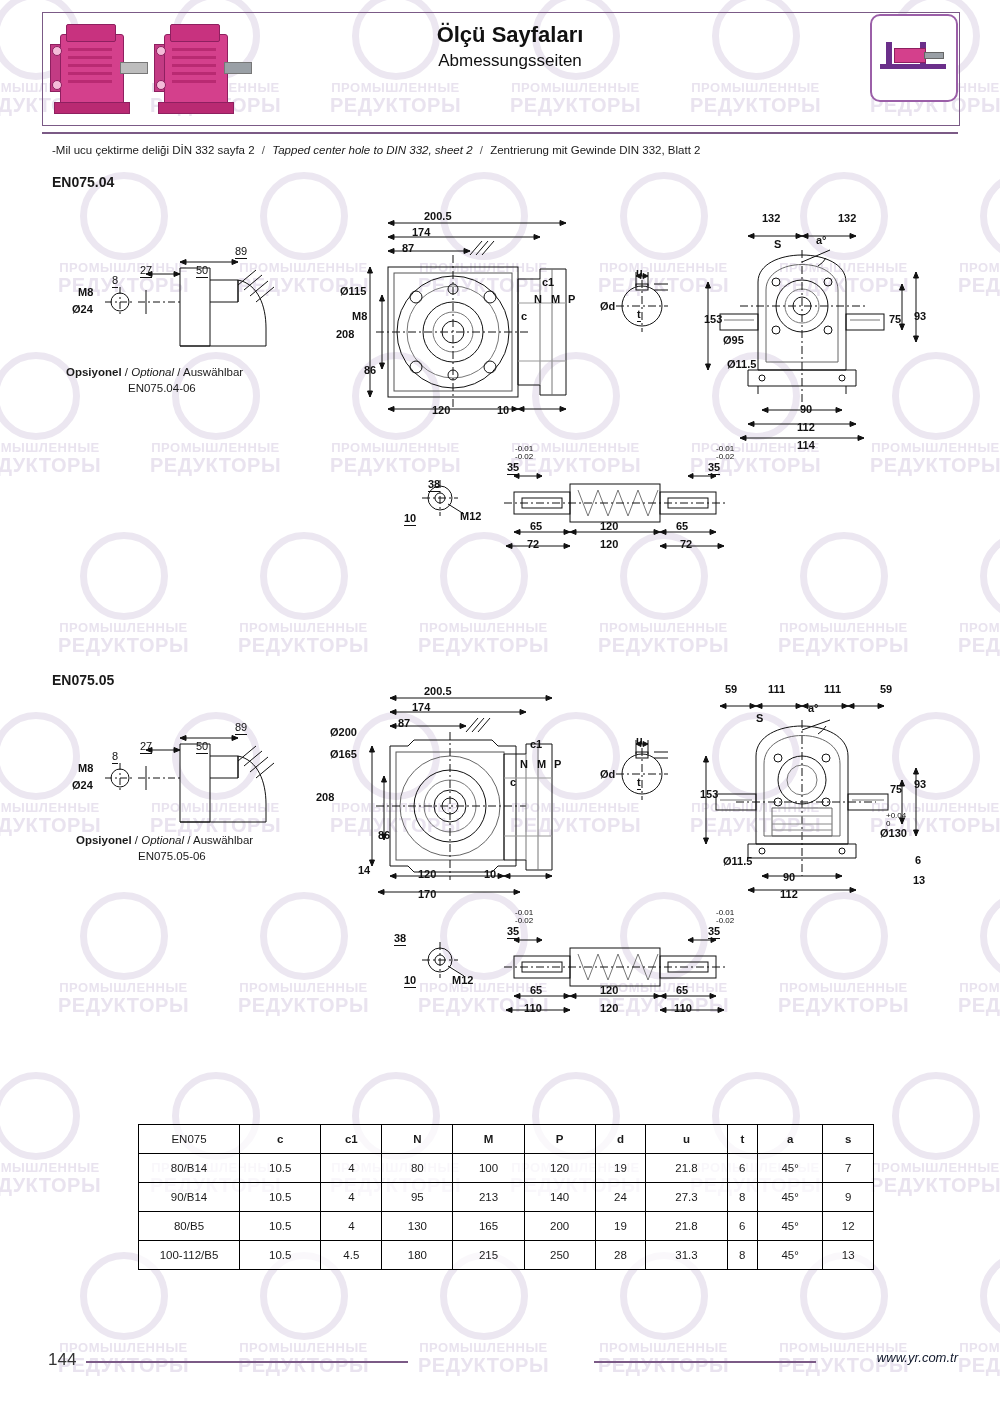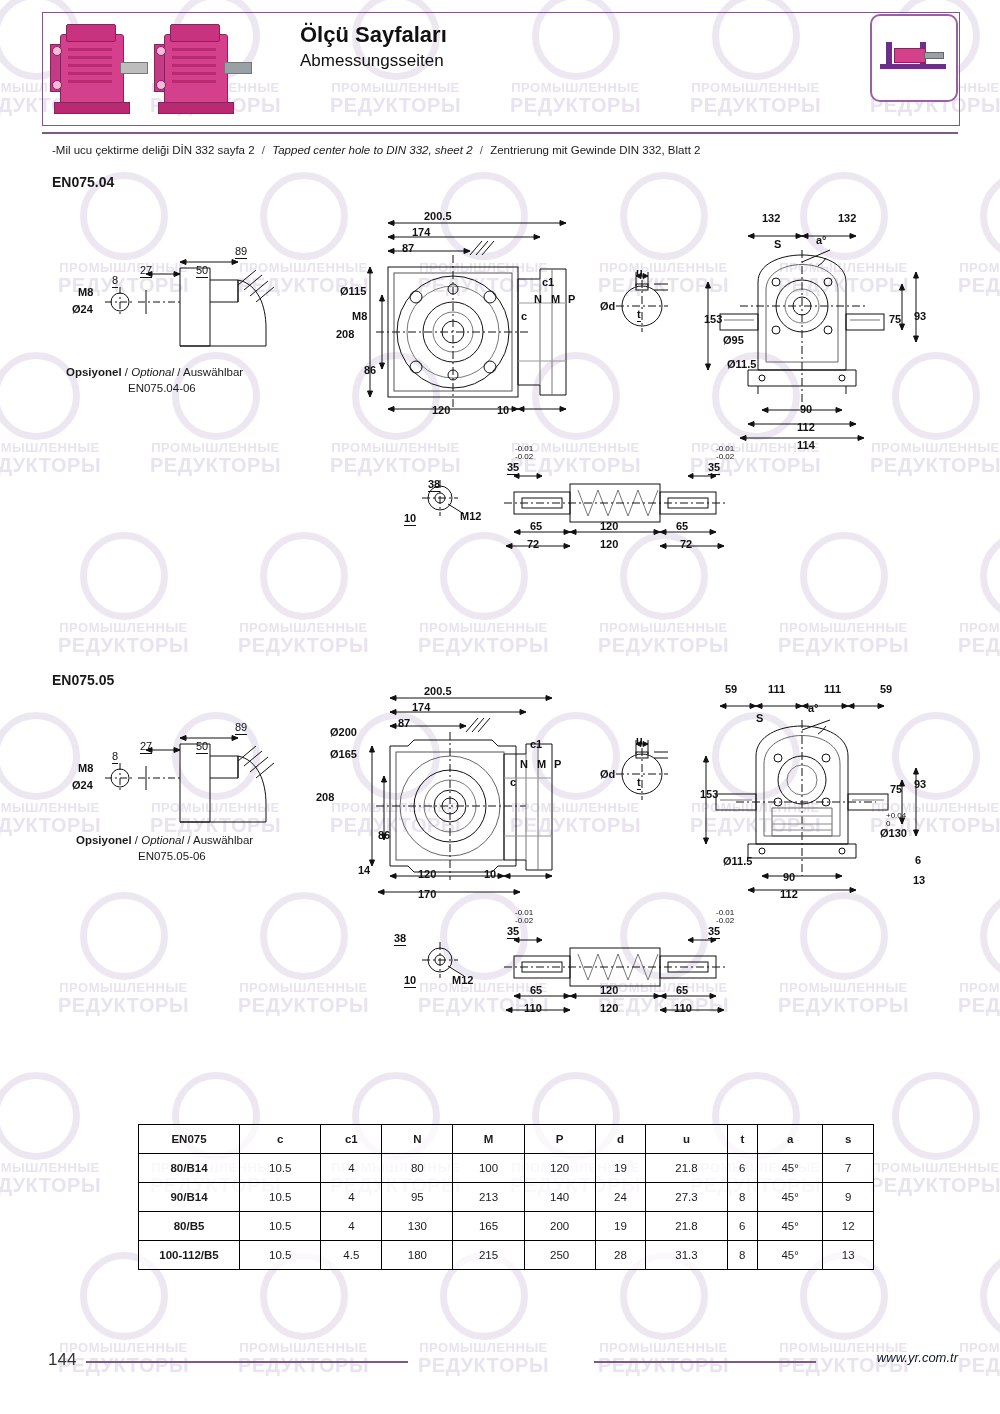--- a/index.html
+++ b/index.html
@@ -30,21 +30,21 @@
     border:7px solid #ece7f1;border-radius:50%;
     box-shadow:0 0 0 4px #fff inset;
   }
 
   
   .header{position:absolute;left:0;top:0;width:1000px;height:132px;z-index:3;}
   .hdr-box{
     position:absolute;left:42px;top:12px;width:916px;height:112px;
     border:1px solid #7b5a86;background:rgba(255,255,255,0.0);
   }
-  .hdr-titles{position:absolute;left:300px;top:22px;width:420px;text-align:left;z-index:4;}
+  .hdr-titles{position:absolute;left:300px;top:22px;width:420px;text-align:center;z-index:4;}
   .t1{font-size:22px;font-weight:bold;color:#111;}
   .t2{font-size:19px;font-style:italic;color:#111;margin-top:3px;}
   .t3{font-size:17px;color:#111;margin-top:3px;}
 
   .gearbox{position:absolute;top:18px;width:104px;height:100px;z-index:5;}
   .gb1{left:48px;}
   .gb2{left:152px;}
   .gb-body{position:absolute;left:12px;top:16px;width:62px;height:70px;background:#d4408c;border:1px solid #8e2060;border-radius:3px;}
   .gb-top{position:absolute;left:18px;top:6px;width:48px;height:16px;background:#c8327f;border:1px solid #8e2060;border-radius:2px;}
   .gb-fin{position:absolute;background:#b92a72;width:44px;height:3px;left:20px;}
@@ -83,21 +83,21 @@
 
   .opt{position:absolute;font-size:11.5px;z-index:4;white-space:nowrap;}
   .opt i{font-style:italic;}
   .opt b{font-weight:bold;}
 
   
   .tbl-wrap{position:absolute;left:138px;top:1124px;width:736px;z-index:3;}
   table{border-collapse:collapse;width:736px;background:rgba(255,255,255,0.72);}
   th,td{border:1px solid #000;height:26px;font-size:11.5px;text-align:center;font-weight:normal;}
   th{font-weight:bold;}
-  td.rowhdr,th.rowhdr{font-weight:bold;width:98px;border-radius:13px;}
+  td.rowhdr,th.rowhdr{font-weight:normal;width:98px;border-radius:13px;}
   col.c0{width:98px;}
 
   
   .footer{position:absolute;left:0;top:1344px;width:1000px;height:60px;z-index:3;}
   .pgnum{position:absolute;left:48px;top:6px;font-size:17px;color:#333;}
   .f-rule-l{position:absolute;left:86px;top:17px;width:322px;height:2px;background:#7b5a86;}
   .f-rule-r{position:absolute;left:594px;top:17px;width:222px;height:2px;background:#7b5a86;}
   .f-url{position:absolute;right:42px;top:6px;font-size:13px;font-style:italic;color:#0f172a;}
   .logo{position:absolute;left:418px;top:-6px;width:176px;height:52px;text-align:center;}
   .logo-mark{position:absolute;left:22px;top:2px;width:34px;height:26px;background:#7b2d8e;clip-path:polygon(0 0,100% 0,50% 100%);}

